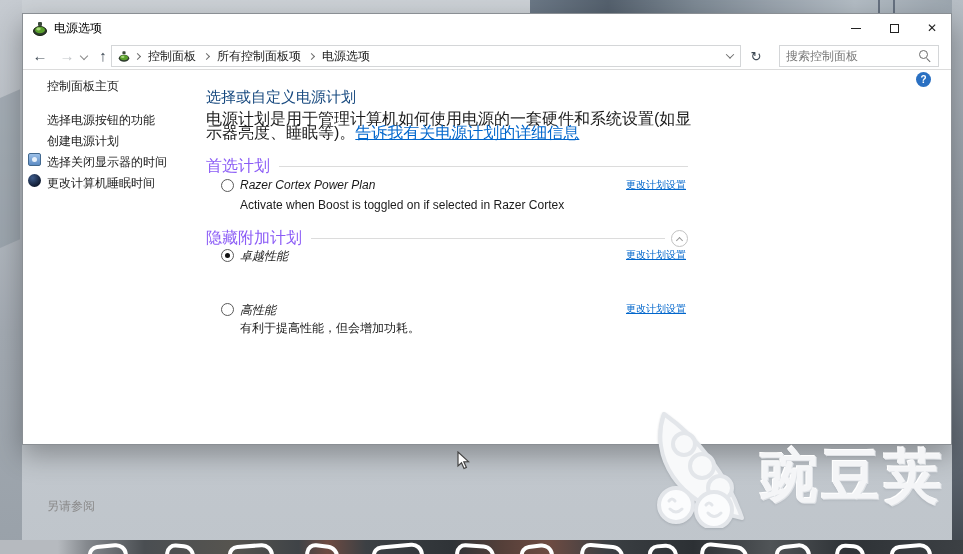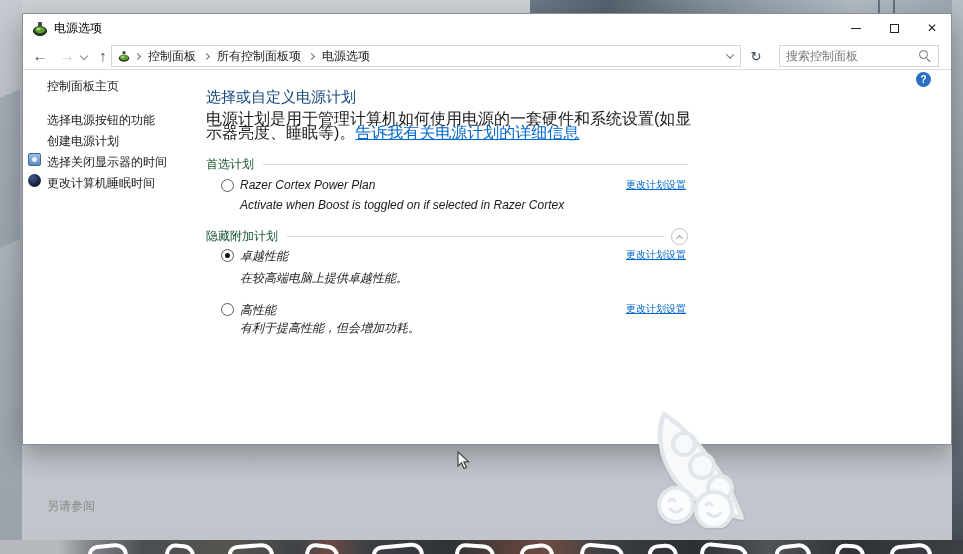--- a/index.html
+++ b/index.html
@@ -88,38 +88,38 @@
   .side-useracct { position:absolute; left:24px; top:506px; font-size:12px; font-weight:700; color:#23235f;margin-top:40px; }
 
   .main-heading { position:absolute; left:183px; top:74px; font-size:15px; color:#17497f; }
   .main-intro { position:absolute; left:183px; top:98px; width:492px; font-size:16px;
     line-height:14px; color:#1a1a1a; }
   a.link { color:#0066cc; text-decoration:underline; cursor:pointer; }
 
   .section-hdr { position:absolute; left:183px; width:482px; display:flex; align-items:center; }
   .s1 { top:142px; }
   .s2 { top:214px; }
-  .section-title { font-size:12px; color:#14532d; white-space:nowrap; }
+  .section-title { font-size:16px; color:#8b5cf6; white-space:nowrap; }
   .section-rule { flex:1; height:1px; background:#dcdcdc; margin-left:9px; }
   .collapse-btn { width:17px; height:17px; border:1px solid #c2c2c2; border-radius:50%;
     margin-left:6px; position:relative; flex:none; }
   .collapse-btn i { position:absolute; left:4.5px; top:6.5px; width:5px; height:5px;
     border-left:1px solid #9a9a9a; border-top:1px solid #9a9a9a; transform:rotate(45deg); }
 
   .plan-row { position:absolute; left:183px; width:492px; height:16px; }
   .p1 { top:164px; }
   .p2 { top:234px; }
   .p3 { top:288px; }
   .radio { position:absolute; left:15px; top:1px; width:13px; height:13px; border:1px solid #5a5a5a;
     border-radius:50%; background:#fff; }
   .radio.selected::after { content:""; position:absolute; left:3px; top:3px; width:5px; height:5px;
     border-radius:50%; background:#111; }
   .plan-name { position:absolute; left:34px; top:0; font-size:12px; color:#1a1a1a; white-space:nowrap;font-style:italic; }
   .plan-link { position:absolute; left:420px; top:0; font-size:10px; white-space:nowrap; }
-  .plan-desc { position:absolute; left:217px; font-size:12px; color:#1a1a1a; white-space:nowrap;font-style:italic; }
+  .plan-desc { position:absolute; left:217px; font-size:12px; color:#1a1a1a; white-space:nowrap; }
   .d1 { top:184px; }
   .d2 { top:256px; }
   .d3 { top:306px; }
 
   
   .wm-pod { position:absolute; left:642px; top:410px; width:135px; height:118px;
     filter:drop-shadow(0 1px 1px rgba(120,128,138,.35)); }
   .wm-text { position:absolute; left:760px; top:438px; font-size:58px; font-weight:700;
     letter-spacing:4px; color:#f4f5f7;
     text-shadow:1px 1px 0 #dfe2e6, -1px -1px 0 #ffffff, 0 2px 2px rgba(130,138,148,.25); }
@@ -240,21 +240,20 @@
       <span class="section-rule"></span>
       <span class="collapse-btn">
           <i></i>
         </span>
     </div>
     <div class="plan-row p2">
       <span class="radio selected"></span>
       <span class="plan-name">卓越性能</span>
       <a class="plan-link link">更改计划设置</a>
     </div>
-    <div class="plan-desc d2">在较高端电脑上提供卓越性能。</div>
 
     <div class="plan-row p3">
       <span class="radio"></span>
       <span class="plan-name">高性能</span>
       <a class="plan-link link">更改计划设置</a>
     </div>
     <div class="plan-desc d3">有利于提高性能，但会增加功耗。</div>
 
   </div>
 
@@ -263,18 +262,19 @@
     <circle cx="42" cy="34" r="11" fill="#f8f9fa" stroke="#e3e6ea" stroke-width="4"></circle>
     <circle cx="60" cy="56" r="12" fill="#f8f9fa" stroke="#e3e6ea" stroke-width="4"></circle>
     <circle cx="78" cy="78" r="12" fill="#f8f9fa" stroke="#e3e6ea" stroke-width="4"></circle>
     <circle cx="34" cy="95" r="17" fill="#fbfcfd" stroke="#e3e6ea" stroke-width="4"></circle>
     <circle cx="72" cy="100" r="18" fill="#fbfcfd" stroke="#e3e6ea" stroke-width="4"></circle>
     <path d="M27,91 q3,-4 6,0" fill="none" stroke="#e3e6ea" stroke-width="3" stroke-linecap="round"></path>
     <path d="M28,99 q6,6 12,0" fill="none" stroke="#e3e6ea" stroke-width="3" stroke-linecap="round"></path>
     <path d="M64,95 q3,-4 6,0" fill="none" stroke="#e3e6ea" stroke-width="3" stroke-linecap="round"></path>
     <path d="M66,103 q6,7 13,0" fill="none" stroke="#e3e6ea" stroke-width="3" stroke-linecap="round"></path>
   </svg>
+  <div class="wm-text">豌豆荚</div>
 
   <svg class="cursor" width="13" height="20" viewBox="0 0 13 20">
     <path d="M1,1 L1,15 L4.5,11.8 L7,17.5 L9.4,16.4 L6.8,10.8 L11.5,10.6 Z" fill="#ffffff" stroke="#444" stroke-width="1.2"></path>
   </svg>
 
 </div>
 
 </body></html>

